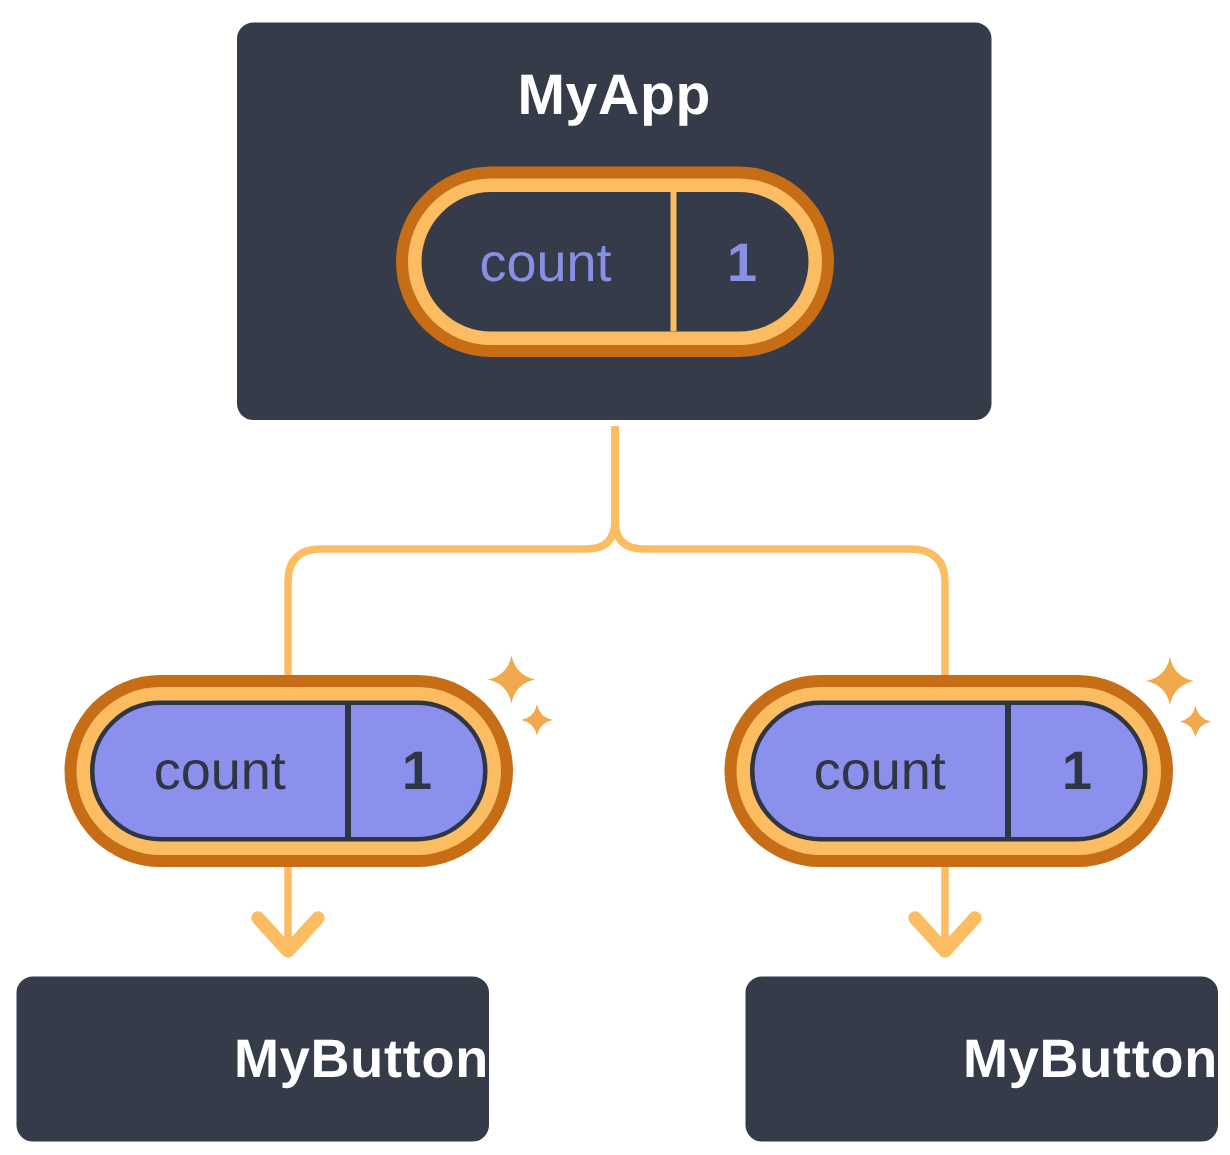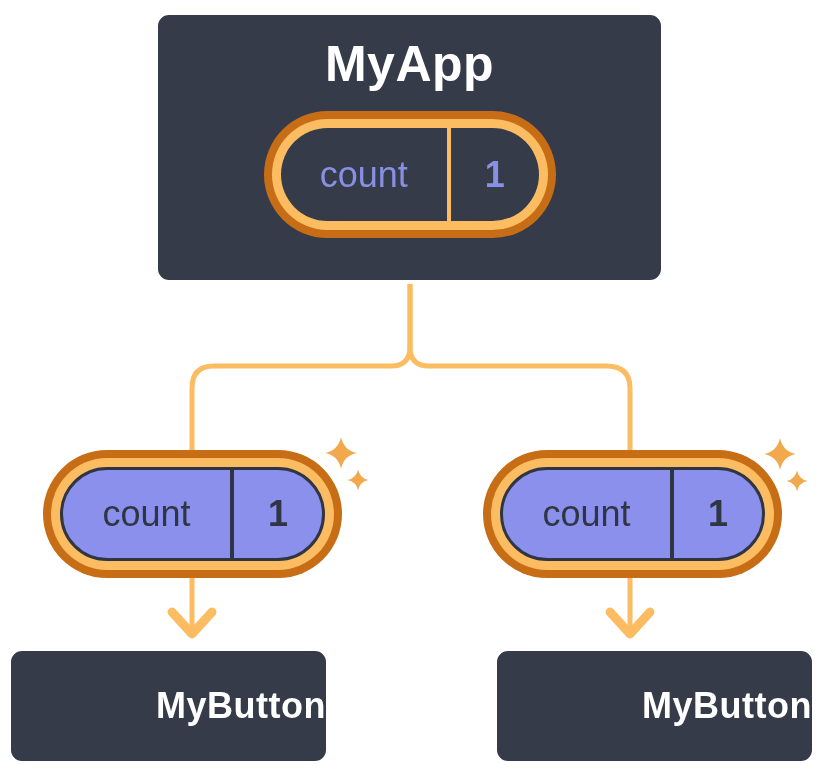--- a/index.html
+++ b/index.html
@@ -43,21 +43,21 @@
     box-sizing: border-box;
     color: var(--node-text, #ffffff);
   }
   .node-root {
     left: 155px; top: 12px;
     width: 509px; height: 271px;
   }
   .node-title {
     margin-top: 26px;
     text-align: center;
-    font-size: 50px;
+    font-size: 38px;
     font-weight: 600;
     line-height: 46px;
     letter-spacing: 0.5px;
   }
   .node-leaf {
     width: 321px; height: 116px;
     display: flex;
     align-items: center;
     justify-content: flex-end;
     font-size: 36px;

